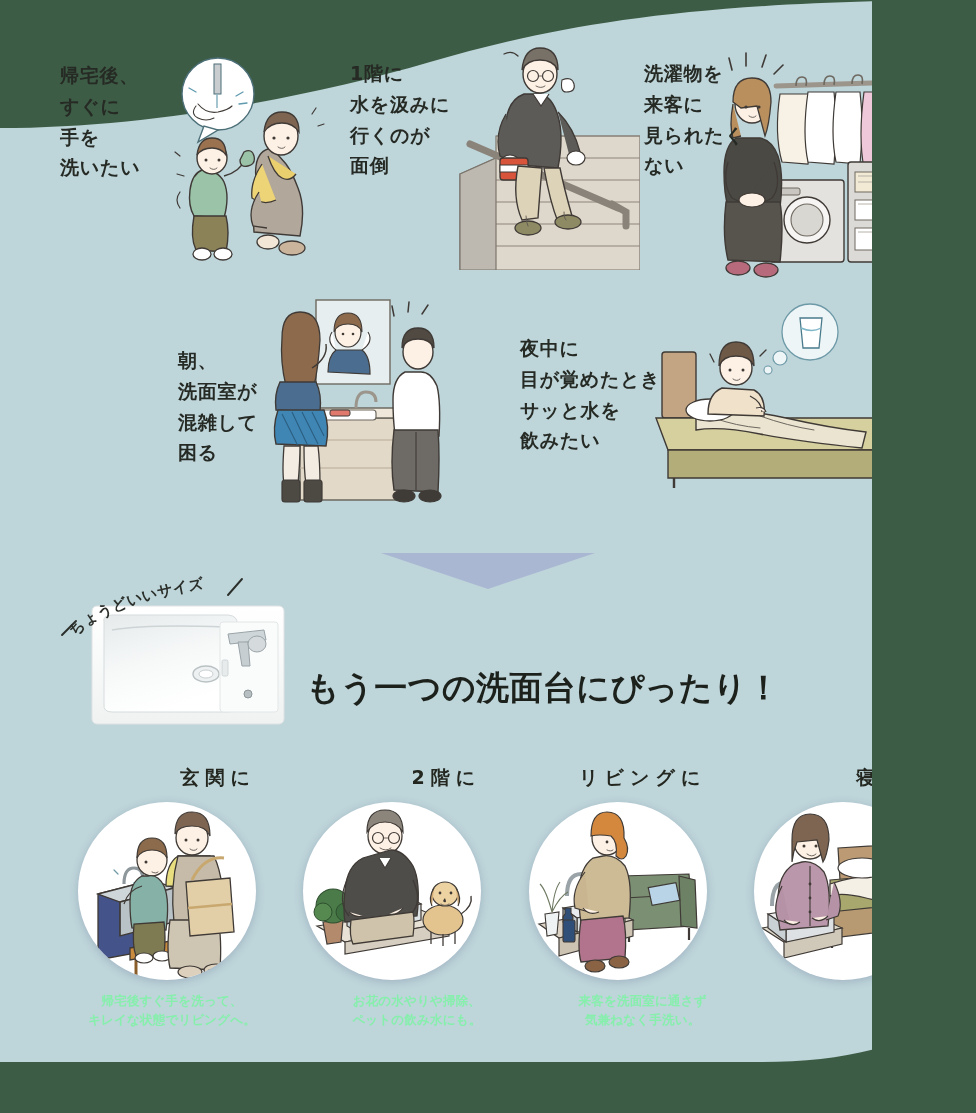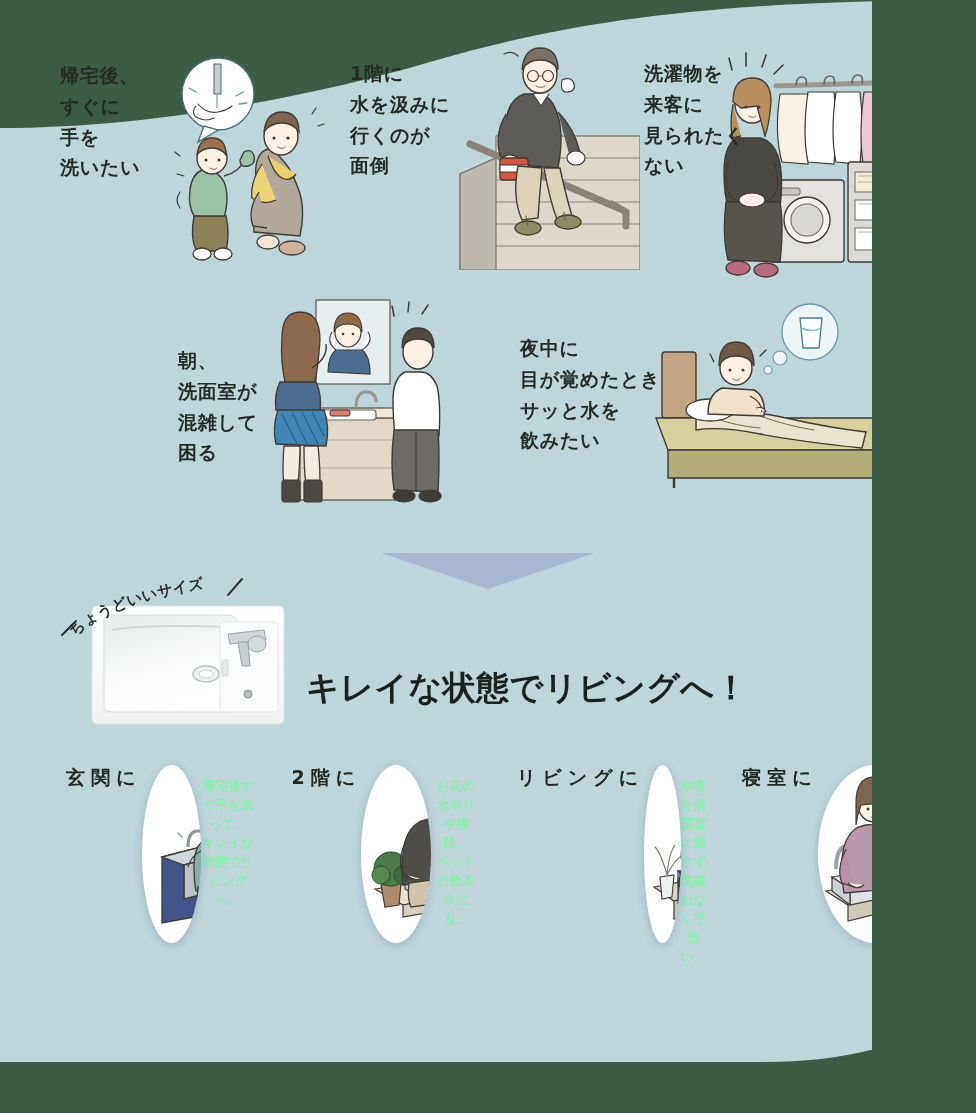--- a/index.html
+++ b/index.html
@@ -94,21 +94,21 @@
   #cards {
     position: absolute;
     left: 60px;
     top: 765px;
     width: 872px;
     height: 270px;
     display: flex;
     justify-content: space-between;
     z-index: 9;
   }
-  .card { width: 196px; display: flex; flex-direction: row; align-items: flex-start; }
+  .card { width: 196px; display: flex; flex-direction: column; align-items: flex-end; }
 
   .card-title {
     color: #23271f;
     font-size: 19px;
     font-weight: 700;
     letter-spacing: 0.32em;
     text-indent: 0.32em;
     margin-bottom: 11px;
     white-space: nowrap;
   }
@@ -401,21 +401,21 @@
     <ellipse cx="118" cy="74" rx="7" ry="4" fill="#ffffff" stroke="#c8cfd1" stroke-width="1"></ellipse>
     <rect x="132" y="22" width="58" height="90" rx="3" fill="#fafbfb" stroke="#e3e7e8" stroke-width="1"></rect>
     <rect x="134" y="60" width="6" height="16" rx="1.5" fill="#e7ebec" stroke="#c9d0d2" stroke-width="0.8"></rect>
     <path d="M 140 34 L 176 30 L 178 40 L 142 44 Z" fill="#cfd6d9" stroke="#9aa4a8" stroke-width="1"></path>
     <path d="M 150 42 L 154 66 L 162 66 L 160 42 Z" fill="#c6ced1" stroke="#99a3a7" stroke-width="1"></path>
     <ellipse cx="169" cy="44" rx="9" ry="8" fill="#d5dbdd" stroke="#9aa4a8" stroke-width="1"></ellipse>
     <circle cx="160" cy="94" r="4" fill="#b7bfc2" stroke="#8d9699" stroke-width="1"></circle>
   </svg>
 
   <div id="headline">
-    <div>キレイな状態でリビングへ！</div>
+    <div>もう一つの洗面台にぴったり！</div>
   </div>
 
   <div id="cards">
 
     <div class="card">
       <div class="card-title">玄関に</div>
       <div class="card-circle">
         <svg width="178" height="178" viewBox="0 0 178 178" aria-hidden="true">
 
           <path d="M 20 92 L 74 78 L 74 148 L 20 158 Z" fill="#44538a" stroke="#3f3a36" stroke-width="1.3"></path>

